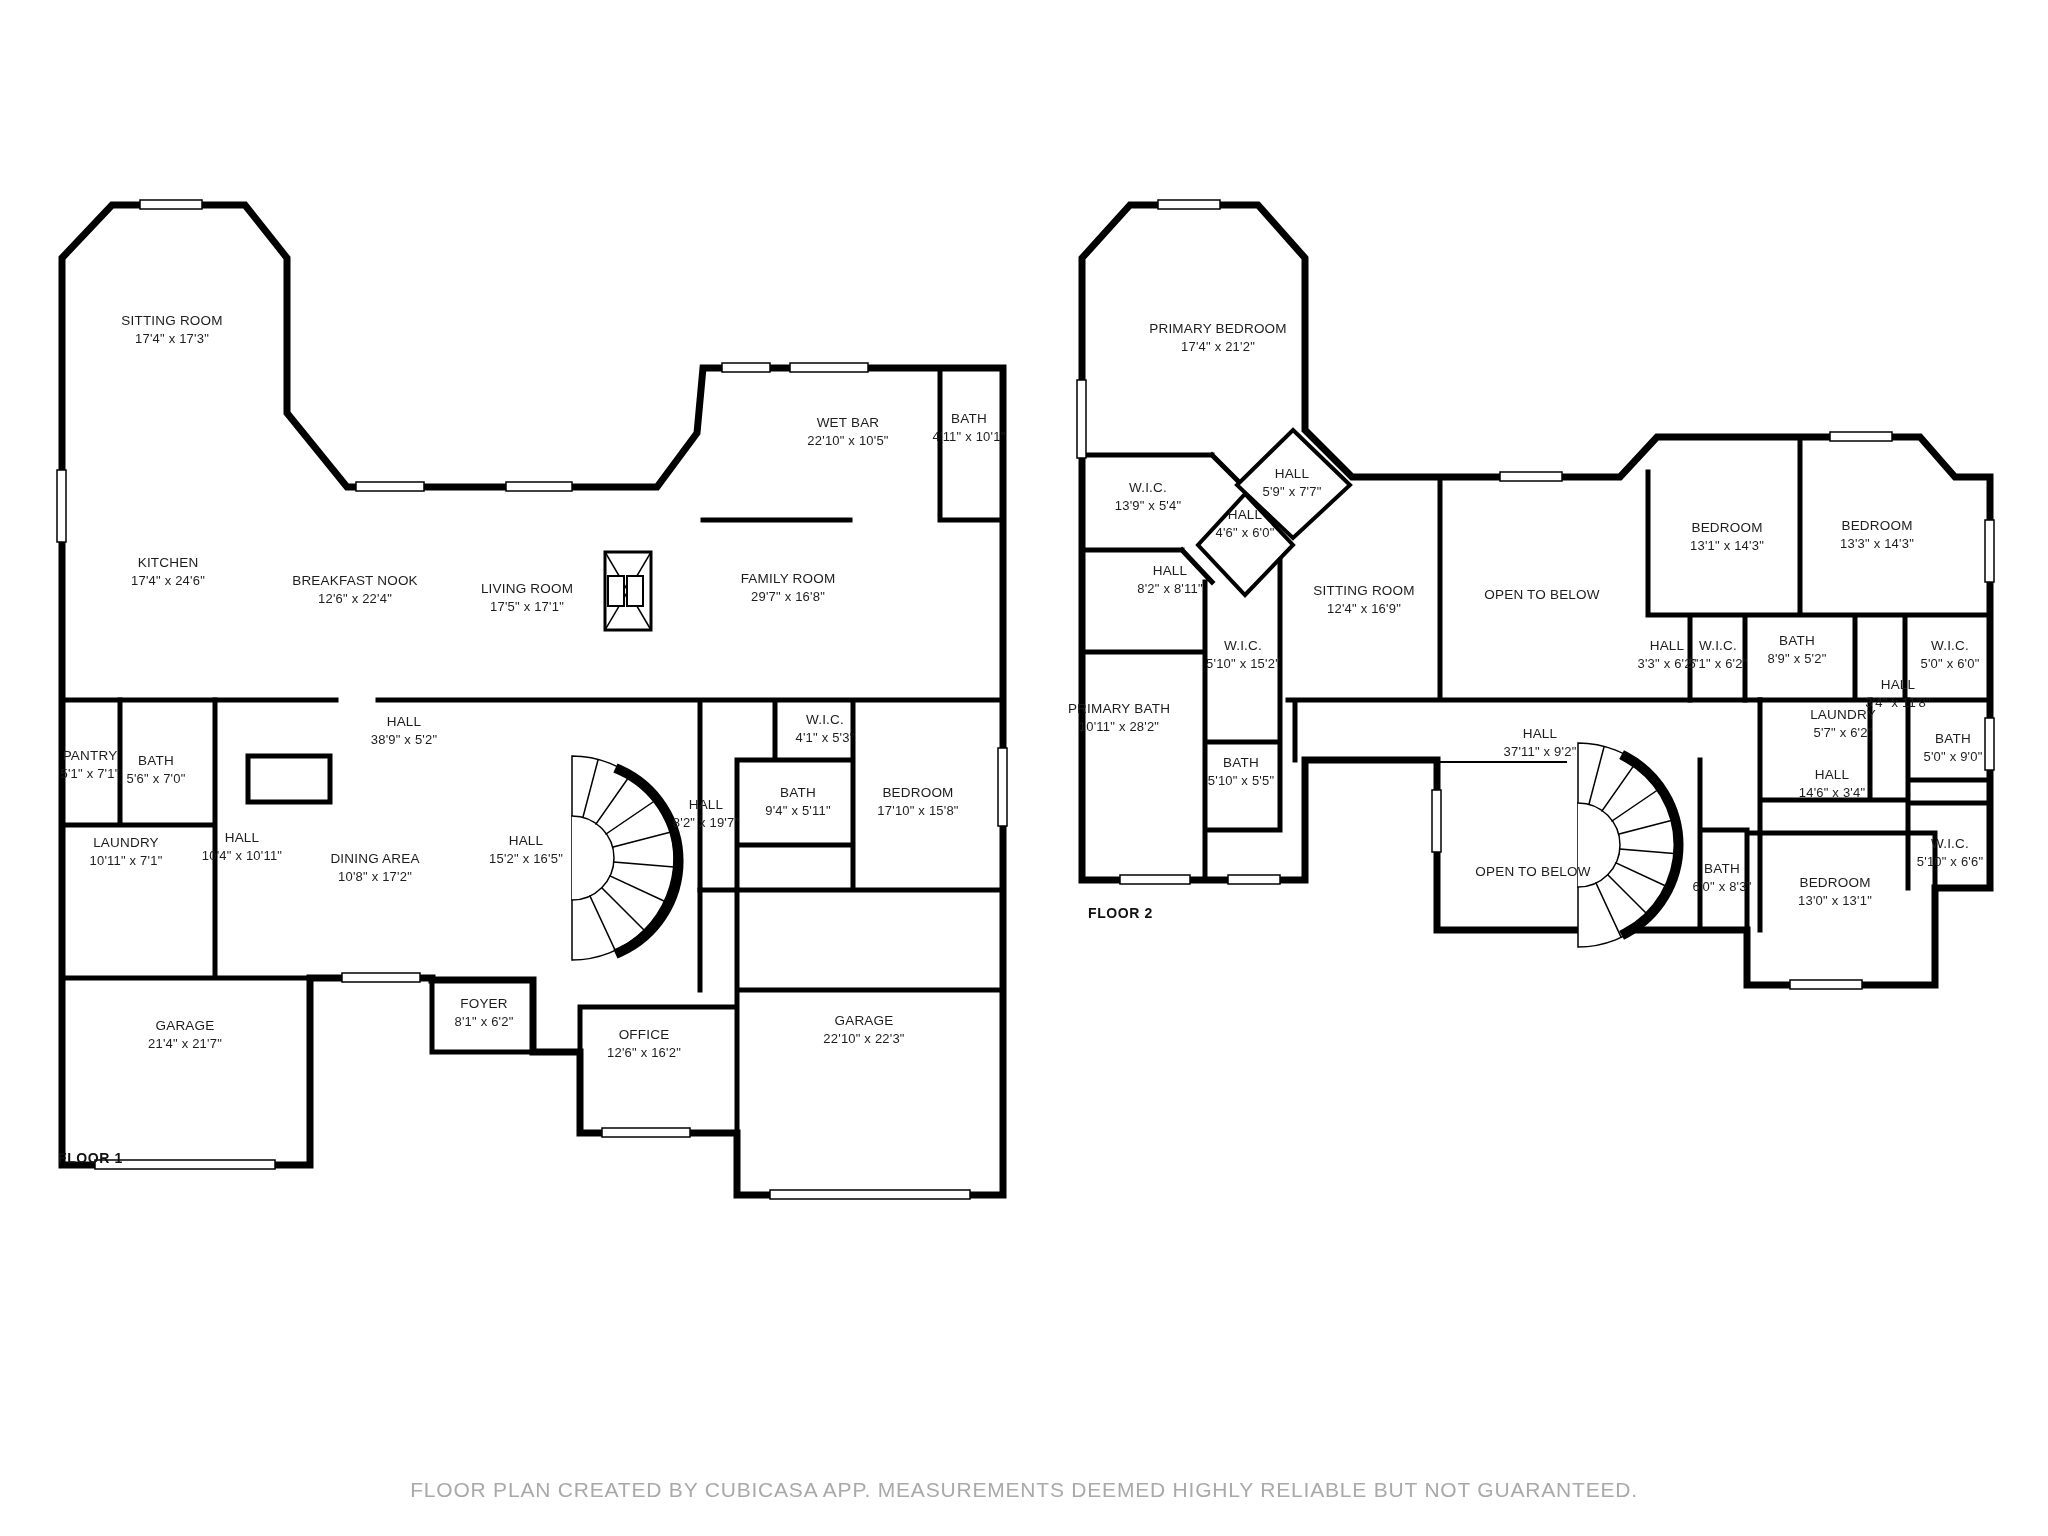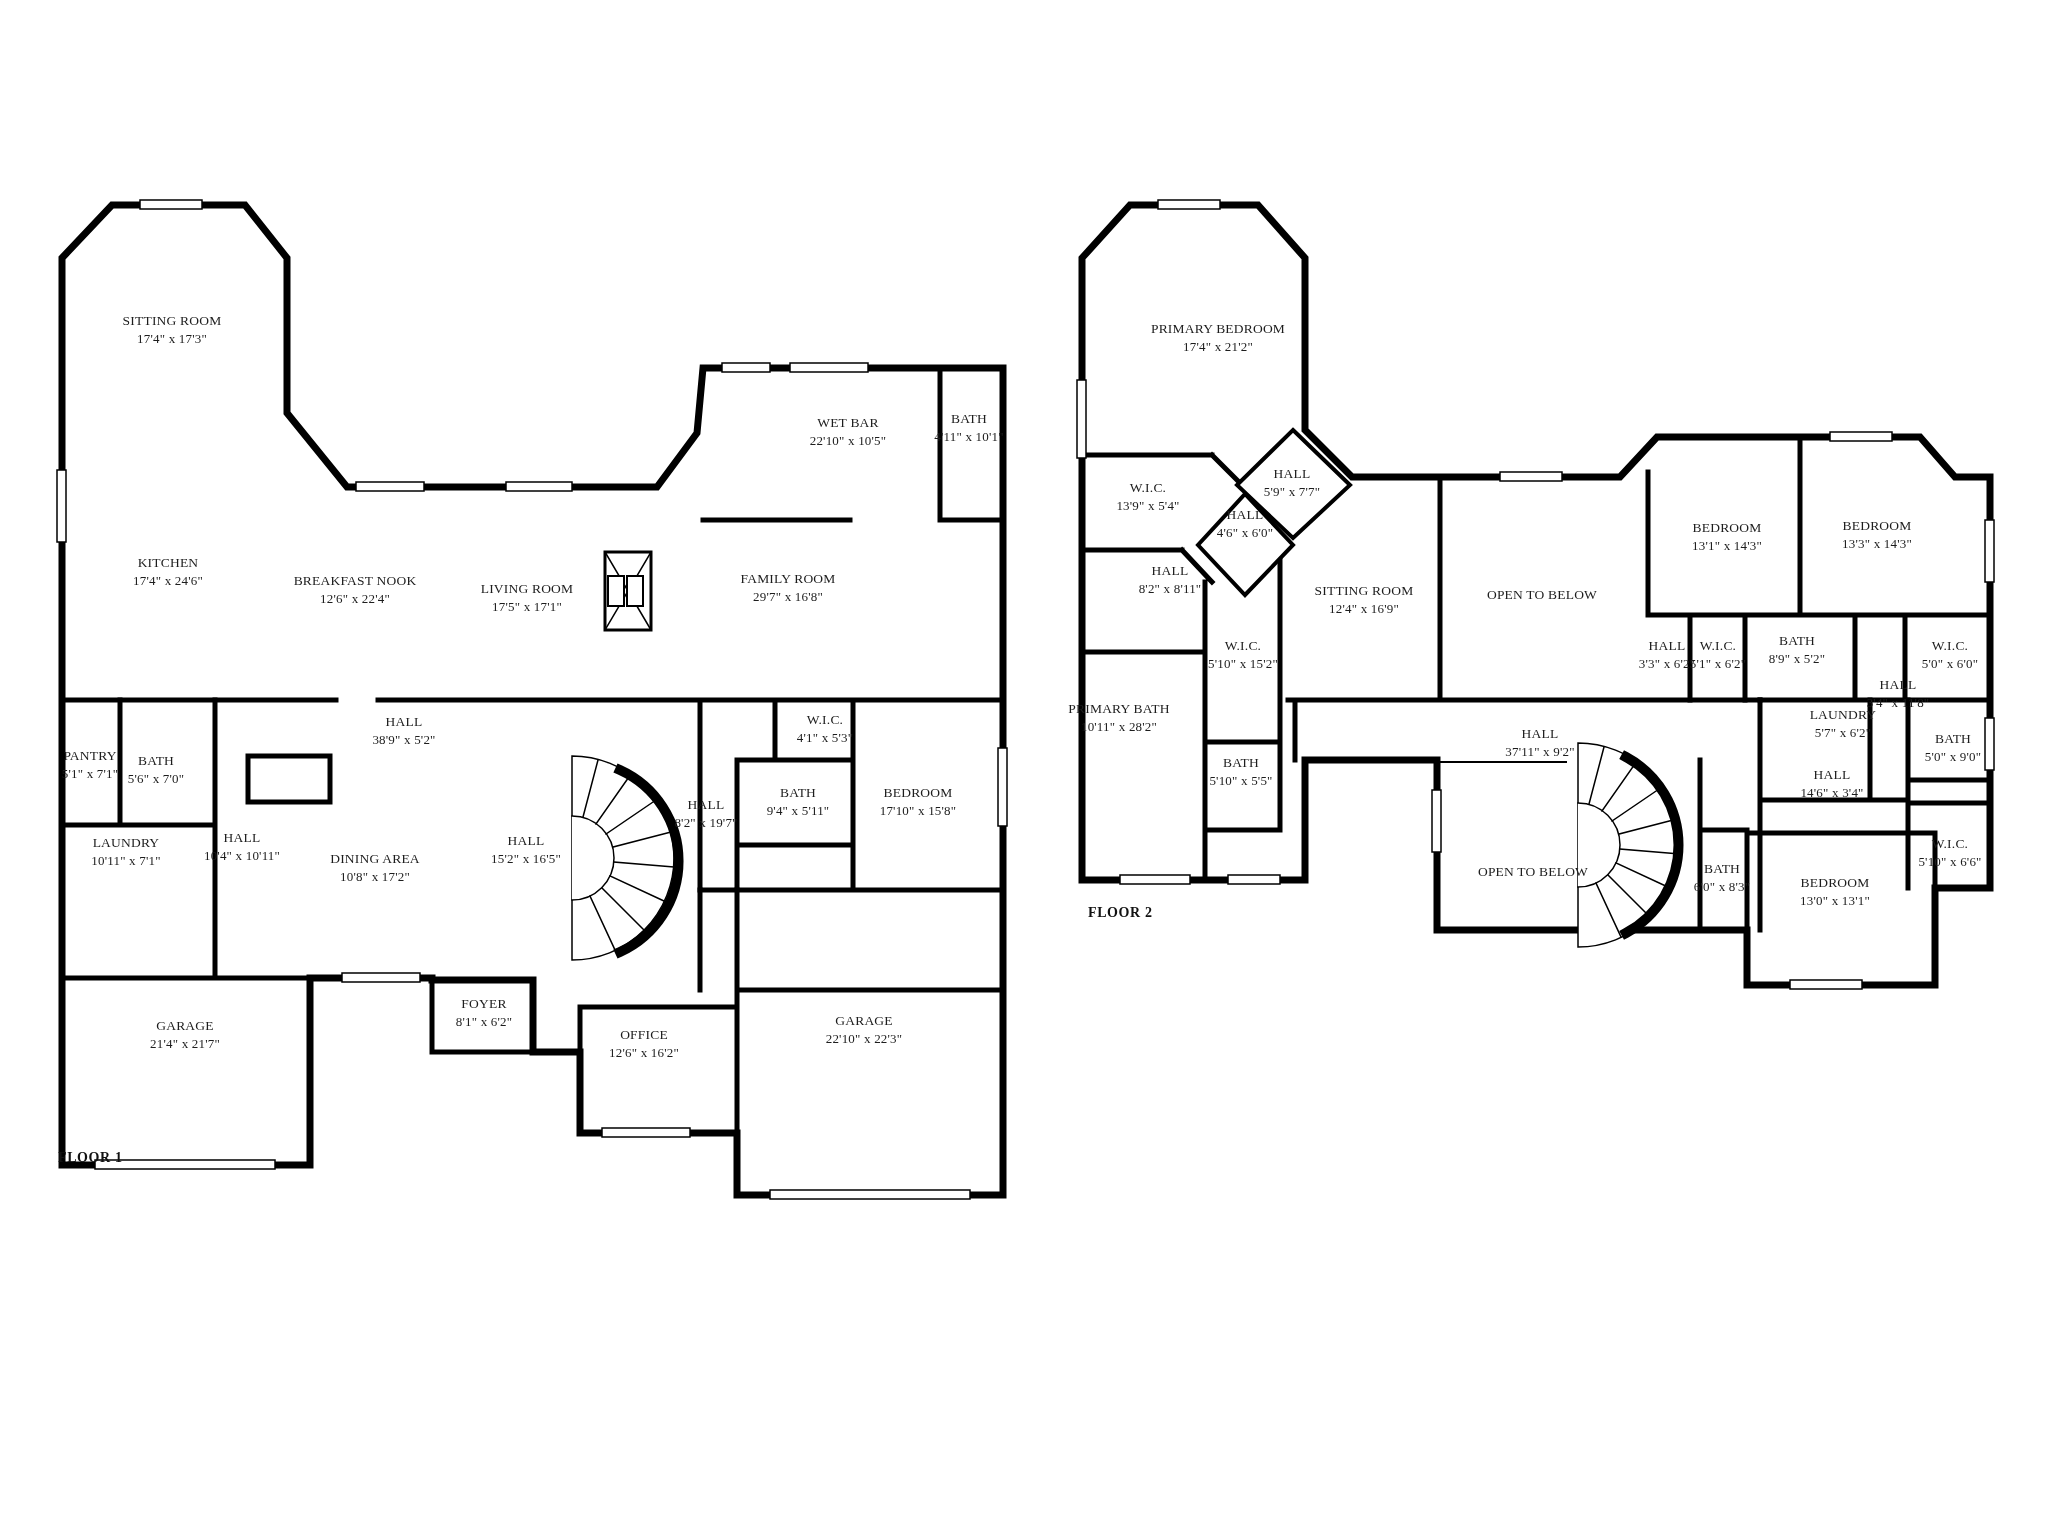--- a/index.html
+++ b/index.html
@@ -1,17 +1,17 @@
 <!DOCTYPE html>
 <html><head>
 <meta charset="utf-8">
 <style>
   html,body{margin:0;padding:0;background:#ffffff;}
   .canvas{position:relative;width:2048px;height:1536px;background:#ffffff;overflow:hidden;
-          font-family:Liberation Serif, serif;}
+          font-family:Liberation Sans, sans-serif;}
   .plan-svg{position:absolute;left:0;top:0;}
   #room-labels{position:absolute;left:0;top:0;width:2048px;height:1536px;}
   .room{position:absolute;transform:translate(-50%,-50%);text-align:center;white-space:nowrap;
         color:#1d1d1d;font-size:13px;line-height:1.35;letter-spacing:.2px;}
   .room .room-name{font-size:13.5px;}
   .room .room-dims{font-size:13px;}
   .floor-label{position:absolute;color:#111;font-size:14px;font-weight:700;letter-spacing:.6px;}
   .footer{position:absolute;left:0;top:1478px;width:2048px;text-align:center;
           color:#a9a9a9;font-size:21px;letter-spacing:.8px;}
 </style>
@@ -302,13 +302,14 @@
         <div class="room-name">W.I.C.</div>
         <div class="room-dims">5'10" x 6'6"</div>
       </div>
       <div class="room" style="left: 1835px; top: 892px;">
         <div class="room-name">BEDROOM</div>
         <div class="room-dims">13'0" x 13'1"</div>
       </div>
       <div class="floor-label" style="left: 1088px; top: 905px;">FLOOR 2</div>
     </div>
 
+  <div class="footer">FLOOR PLAN CREATED BY CUBICASA APP. MEASUREMENTS DEEMED HIGHLY RELIABLE BUT NOT GUARANTEED.</div>
 </div>
 
 </body></html>

